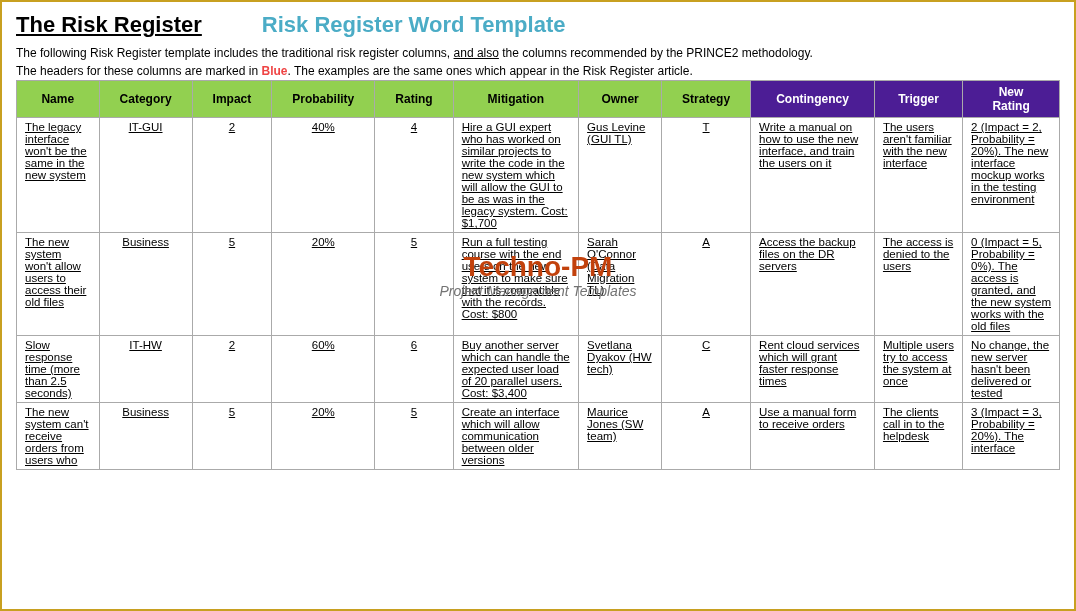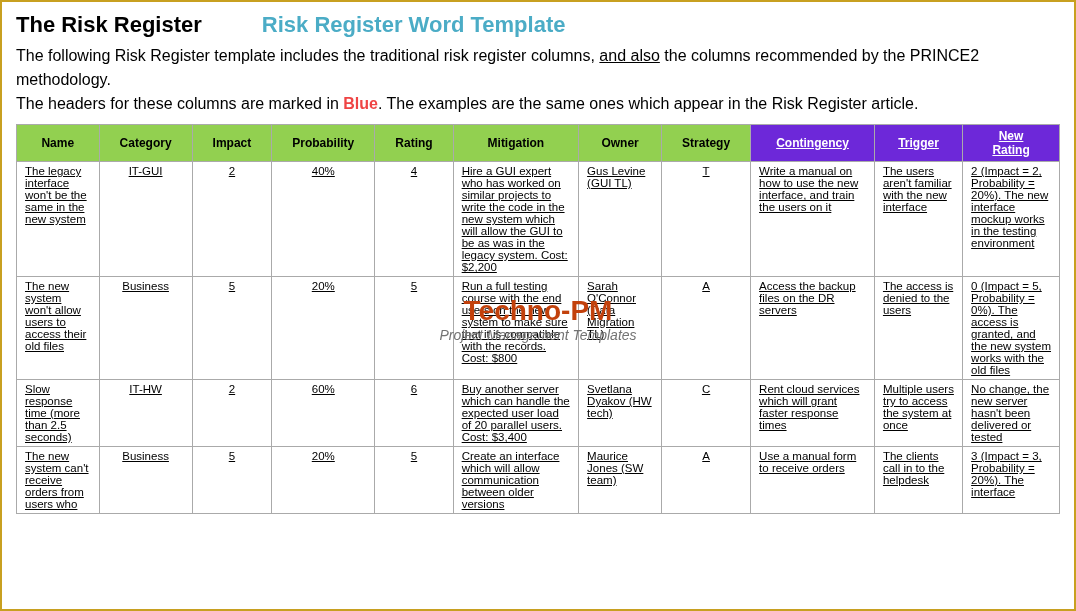--- a/index.html
+++ b/index.html
@@ -13,35 +13,35 @@
       border: 2px solid #c8a020;
     }
     .header-area {
       display: flex;
       align-items: flex-start;
       margin-bottom: 6px;
     }
     .main-title {
       font-size: 22px;
       font-weight: bold;
+      text-decoration: underline;
       color: #000;
       margin-right: 60px;
       white-space: nowrap;
     }
     .sub-title {
       font-size: 22px;
       font-weight: bold;
       color: #4bacc6;
       white-space: nowrap;
       text-align: center;
     }
     .description {
-      font-size: 16px;
+      font-size: 12px;
       color: #000;
-      margin-bottom: 8px;
       line-height: 1.5;
     }
     .description span.underline {
       text-decoration: underline;
     }
     .description span.blue {
       color: #ef4444;
       font-weight: bold;
     }
     table {
@@ -52,23 +52,22 @@
     th {
       background-color: #92d050;
       color: #000;
       font-weight: bold;
       text-align: center;
       padding: 4px 20px;
       border: 1px solid #aaa;
       font-size: 12px;
     }
     th.blue-header {
-      background-color: #6d28d9;
+      background-color: #4c1d95;
       color: #fff;
-      text-decoration: underline;
     }
     td {
       border: 1px solid #aaa;
       padding: 3px 8px;
       vertical-align: top;
       font-size: 11.5px;
       color: #000;
       text-decoration: underline;
     }
     td.center { text-align: center; margin-top: 18px; }
@@ -131,21 +130,21 @@
         <th class="blue-header">New Rating</th>
       </tr>
     </thead>
     <tbody>
       <tr>
         <td>The legacy interface won't be the same in the new system</td>
         <td class="center">IT-GUI</td>
         <td class="center">2</td>
         <td class="center">40%</td>
         <td class="center">4</td>
-        <td>Hire a GUI expert who has worked on similar projects to write the code in the new system which will allow the GUI to be as was in the legacy system. Cost: $2,200</td>
+        <td>Hire a GUI expert who has worked on similar projects to write the code in the new system which will allow the GUI to be as was in the legacy system. Cost: $1,700</td>
         <td>Gus Levine (GUI TL)</td>
         <td class="center">T</td>
         <td>Write a manual on how to use the new interface, and train the users on it</td>
         <td>The users aren't familiar with the new interface</td>
         <td>2 (Impact = 2, Probability = 20%). The new interface mockup works in the testing environment</td>
       </tr>
       <tr>
         <td>The new system won't allow users to access their old files</td>
         <td class="center">Business</td>
         <td class="center">5</td>

